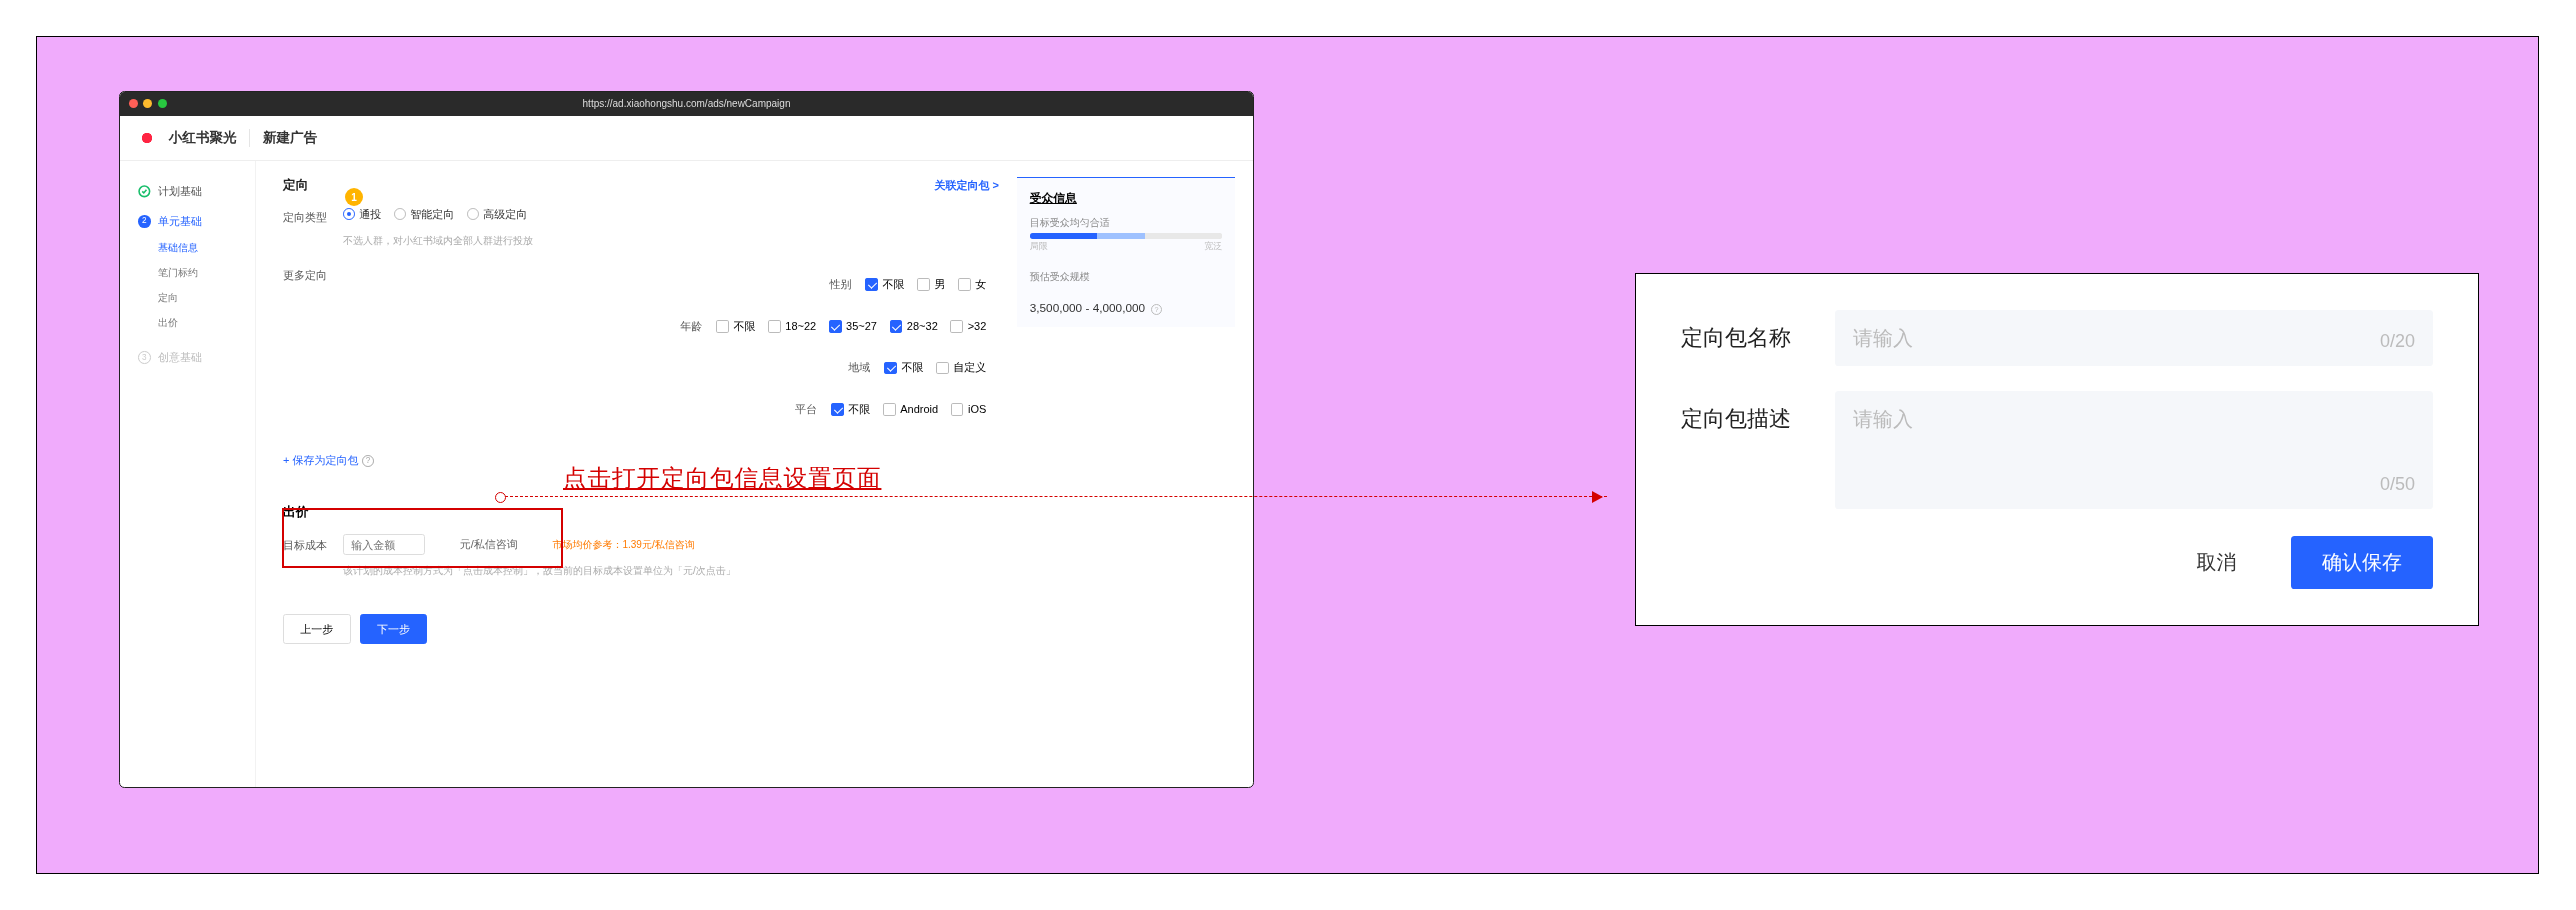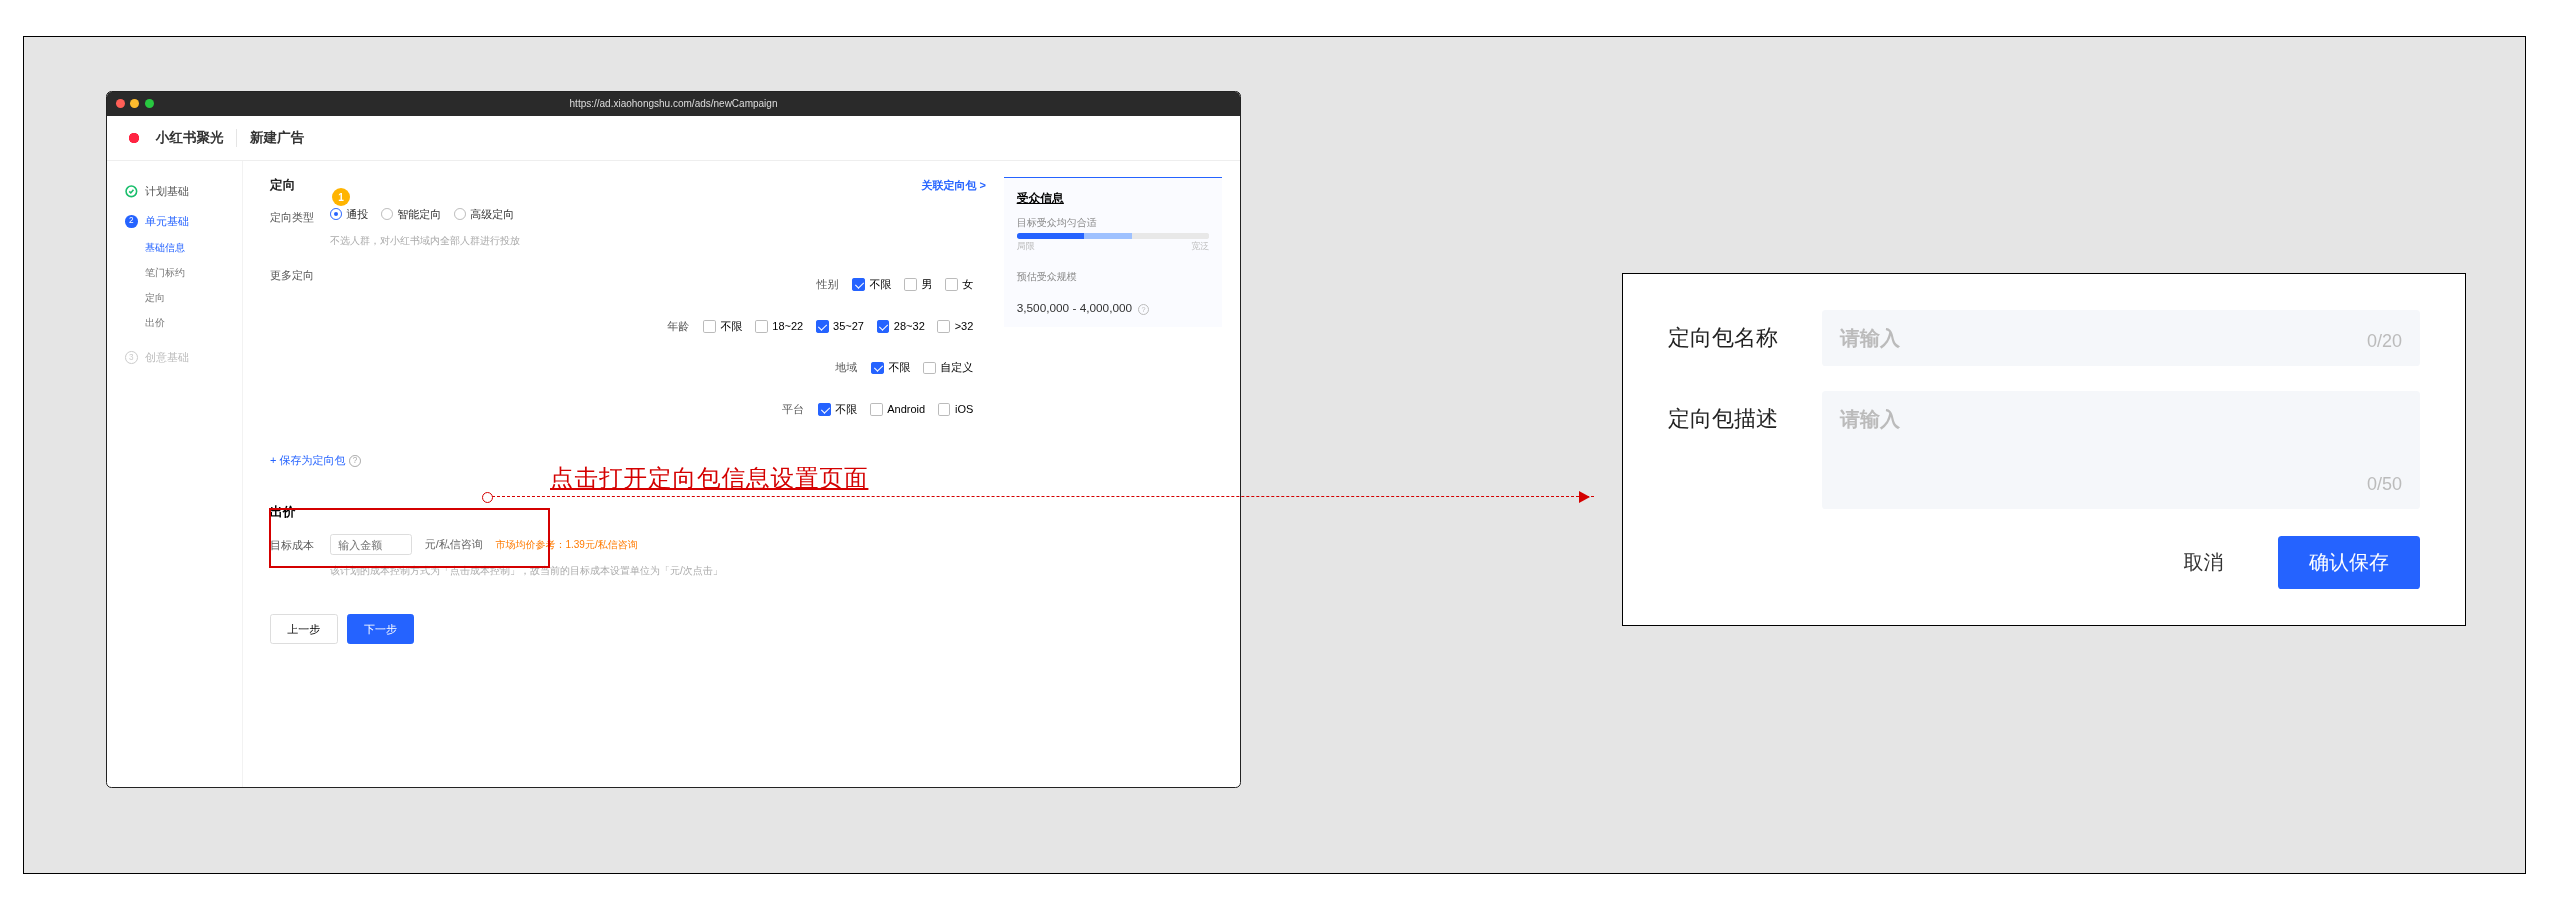--- a/index.html
+++ b/index.html
@@ -5,26 +5,26 @@
   * { box-sizing: border-box; margin: 0; padding: 0; }
   body {
     font-family: -apple-system, BlinkMacSystemFont, "PingFang SC", "Helvetica Neue", Arial, sans-serif;
     background: #fff;
     width: 2576px;
     height: 910px;
     position: relative;
   }
   .outer-frame {
     position: absolute;
-    left: 23px;
+    left: 36px;
     top: 36px;
     width: 2503px;
     height: 838px;
     border: 1.8px solid #000;
-    background: #e5e5e5;
+    background: #f0abfc;
   }
 
   
   .browser {
     position: absolute;
     left: 82px;
     top: 54px;
     width: 1135px;
     height: 697px;
     border: 0.9px solid #222;
@@ -121,21 +121,21 @@
     position:absolute;
     border:2.7px solid #d40000;
     pointer-events:none;
   }
 
   .bid-section { margin-top:27px; }
   .bid-title { font-size:12.7px; font-weight:600; margin-bottom:12.7px; }
   .input-mini {
     border:0.9px solid #ddd; padding:3.6px 7.3px; font-size:11px; width:82px; border-radius:2.7px;
   }
-  .unit { font-size:11px; color:#666; margin:0 0;}
+  .unit { font-size:11px; color:#666; margin:0 22px;}
   .orange-hint { font-size:10px; color:#ff7a00; }
   .gray-hint2 { font-size:10px; color:#aaa; margin-top:5.4px; margin-left:60px;}
 
   .footer-btns { margin-top:36px; display:flex; gap:9px;}
   .btn { padding:6.4px 16.3px; font-size:11px; border-radius:2.7px; border:0.9px solid #ddd; background:#fff; cursor:pointer;}
   .btn.primary{ background:#2563ff; border-color:#2563ff; color:#fff;}
 
   .aside {
     width:218px;
     border-top:1.8px solid #2563ff;
@@ -193,21 +193,21 @@
     background:#fff;
     padding:36px 45px;
   }
   .dlg-head{display:flex;justify-content:space-between;align-items:center;margin-bottom:31px;}
   .dlg-title{font-size:25.4px;color:#222;font-weight:500;}
   .close-x{font-size:27px;color:#888;cursor:pointer;line-height:1;}
   .field{display:flex;align-items:flex-start;margin-bottom:25.4px;}
   .field-label{width:154px;font-size:22px;color:#222;padding-top:12.7px;}
   .field-input{flex:1;background:#f5f7fa;border-radius:3.6px;padding:14.5px 18px;display:flex;justify-content:space-between;align-items:center;font-size:20px;min-height:51px;}
   .field-input.tall{min-height:118px;align-items:flex-start;flex-direction:column;justify-content:space-between;}
-  .placeholder{color:#bbb;font-weight:bold;}
+  .placeholder{color:#bbb;}
   .counter{color:#bbb;font-size:18px;align-self:flex-end;margin-left:32px;}
   .dlg-foot{display:flex;justify-content:flex-end;gap:23.6px;margin-top:27px;}
   .dlg-btn{padding:12.7px 31px;font-size:20px;border-radius:3.6px;cursor:pointer;border:none;}
   .dlg-btn.cancel{background:#fff;color:#333;}
   .dlg-btn.confirm{background:#2563ff;color:#fff;}
 </style>
 </head>
 <body>
 
 <div class="outer-frame">

